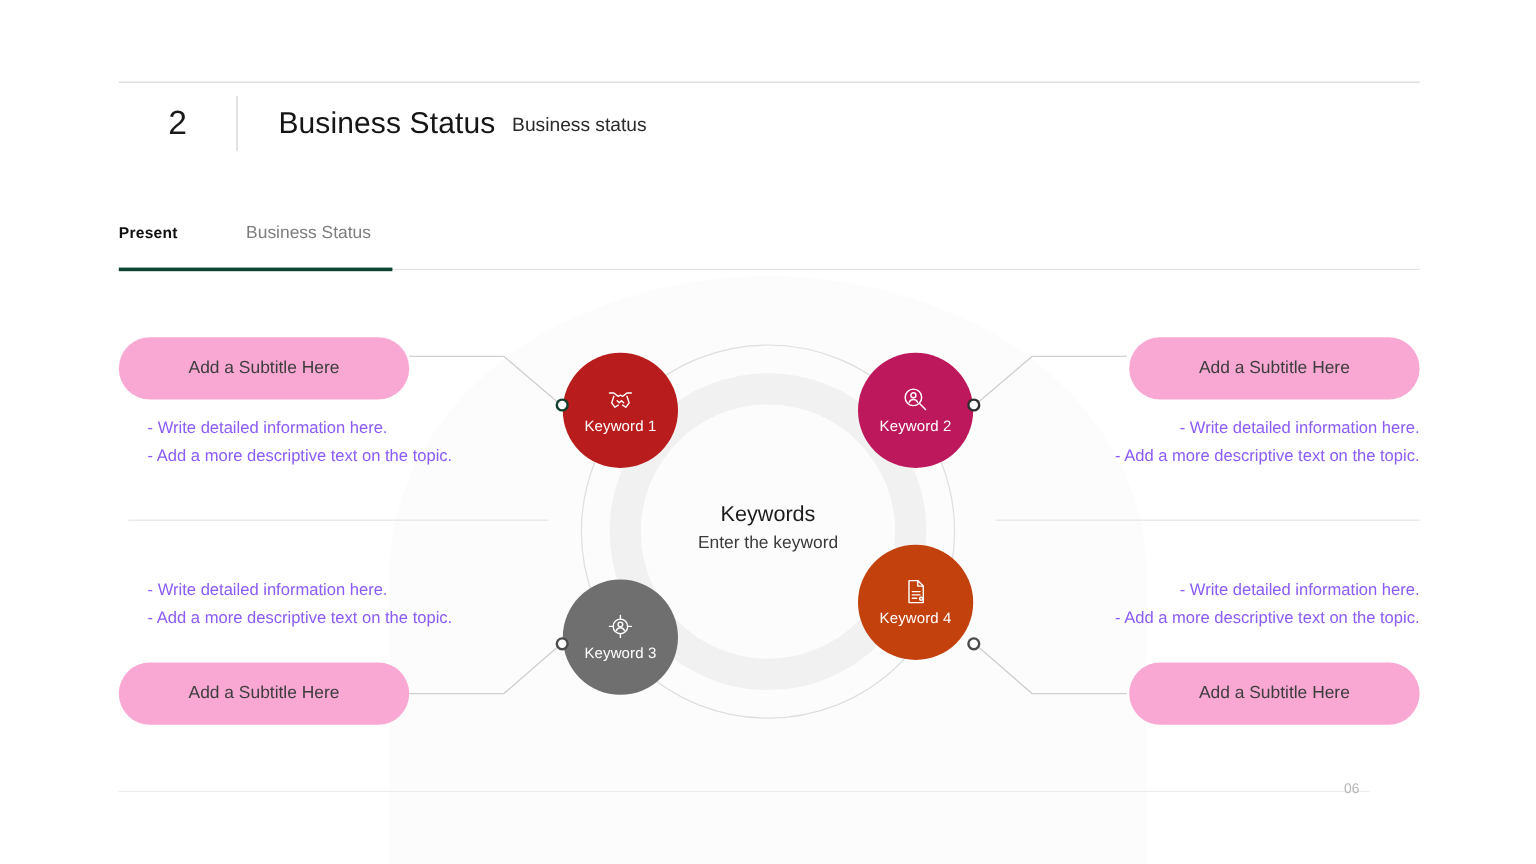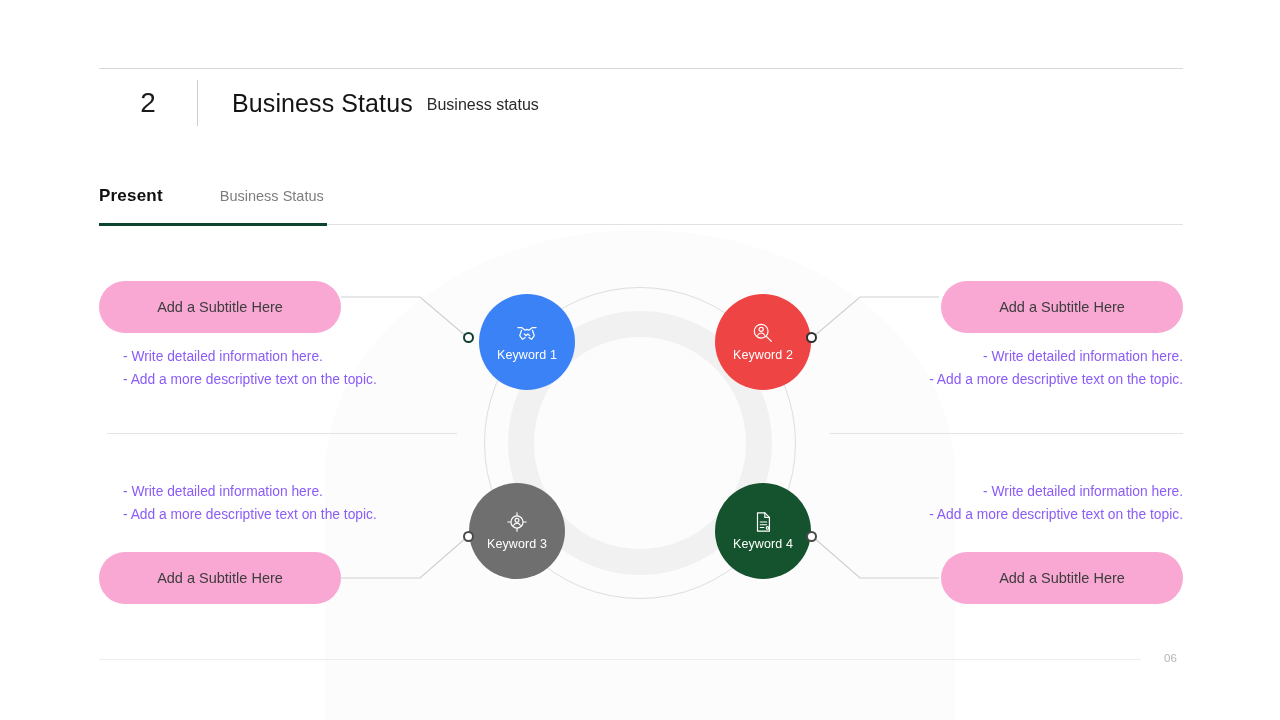--- a/index.html
+++ b/index.html
@@ -43,21 +43,21 @@
     margin-left: 14px; font-size: 16px; color: #2a2a2a; font-weight: 400;
     position: relative; top: 2px;
   }
 
   
   .tabs {
     position: absolute; left: 99px; top: 186px; display: flex; align-items: baseline;
     z-index: 3;
   }
   .tab-active {
-    font-size: 17px; font-weight: 700; color: #101010; letter-spacing: .2px;
+    font-size: 13px; font-weight: 700; color: #101010; letter-spacing: .2px;
   }
   .tab-inactive {
     margin-left: 57px; font-size: 14.5px; font-weight: 400; color: #7d7d7d;
   }
   .tabs-underline-full {
     position: absolute; left: 99px; top: 224px; width: 1084px; height: 1px;
     background: #e2e2e2; z-index: 3;
   }
   .tabs-underline-active {
     position: absolute; left: 99px; top: 223px; width: 228px; height: 3px;
@@ -87,24 +87,24 @@
   .connectors { position: absolute; left: 0; top: 0; width: 1280px; height: 720px; z-index: 2; }
 
   
   .node {
     position: absolute; width: 96px; height: 96px; border-radius: 50%;
     display: flex; flex-direction: column; align-items: center; justify-content: center;
     color: #fff; z-index: 5;
   }
   .node .ico { margin-bottom: 4px; height: 22px; display: flex; align-items: center; }
   .node .lbl { font-size: 12.5px; font-weight: 400; letter-spacing: .1px; }
-  #node1 { left: 479px; top: 294px; background: #3b82f6; }
-  #node2 { left: 715px; top: 294px; background: #ef4444; }
+  #node1 { left: 469px; top: 294px; background: #b91c1c; }
+  #node2 { left: 715px; top: 294px; background: #be185d; }
   #node3 { left: 469px; top: 483px; background: #6f6f6f; text-align: right; }
-  #node4 { left: 715px; top: 483px; background: #14532d; }
+  #node4 { left: 715px; top: 454px; background: #c2410c; }
 
   .dot {
     position: absolute; width: 11px; height: 11px; border-radius: 50%;
     background: #fff; border: 2.5px solid #5d5d5d; z-index: 6;
   }
   #dot1 { left: 463px; top: 332px; border-color: #123f2e; }
   #dot2 { left: 806px; top: 332px; border-color: #2f2f2f; }
   #dot3 { left: 463px; top: 531px; border-color: #4a4a4a; }
   #dot4 { left: 806px; top: 531px; border-color: #4a4a4a; }
 
@@ -135,21 +135,21 @@
     position: absolute; left: 830px; top: 433px; width: 353px; height: 1px;
     background: #e4e4e4; z-index: 3;
   }
 
   
   .footer-rule {
     position: absolute; left: 99px; top: 659px; width: 1042px; height: 1px;
     background: #ededed; z-index: 3;
   }
   .page-num {
-    position: absolute; left: 1164px; top: 652px;
+    position: absolute; left: 1120px; top: 652px;
     font-size: 11.5px; color: #b6b6b6; z-index: 3;
   }
 </style>
 </head>
 <body>
 
 <div class="slide">
 
   <div class="watermark"></div>
 
@@ -171,20 +171,24 @@
   <div class="ring-outline"></div>
   <div class="ring-thick"></div>
 
   <svg class="connectors" viewBox="0 0 1280 720">
     <path d="M341 297 L420 297 L467 337" fill="none" stroke="#cfcfcf" stroke-width="1.1"></path>
     <path d="M939 297 L860 297 L813 337" fill="none" stroke="#cfcfcf" stroke-width="1.1"></path>
     <path d="M341 578 L420 578 L467 537" fill="none" stroke="#cfcfcf" stroke-width="1.1"></path>
     <path d="M939 578 L860 578 L813 537" fill="none" stroke="#cfcfcf" stroke-width="1.1"></path>
   </svg>
 
+  <div class="center-text">
+    <div class="center-title">Keywords</div>
+    <div class="center-sub">Enter the keyword</div>
+  </div>
 
   <div class="node" id="node1">
     <span class="ico">
       <svg width="22" height="20" viewBox="0 0 24 22" fill="none" stroke="#ffffff" stroke-width="1.3" stroke-linecap="round" stroke-linejoin="round">
         <path d="M2 5h4l4 3 2-1 2 1 4-3h4"></path>
         <path d="M6 8l-2 6 3 4 3-2"></path>
         <path d="M18 8l2 6-3 4-3-2"></path>
         <path d="M9 12l2 2 2-2 2 2"></path>
       </svg>
     </span>

